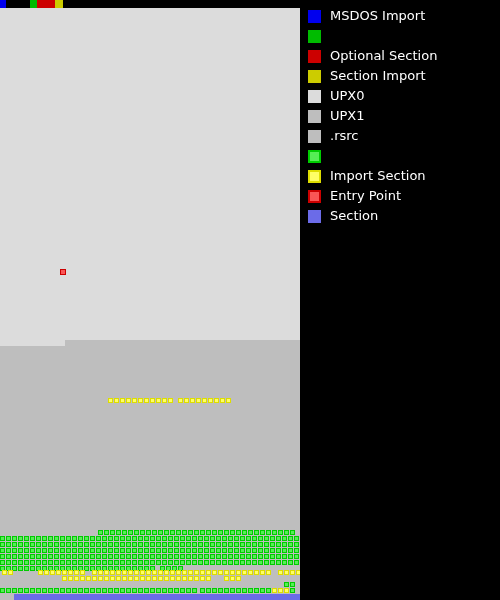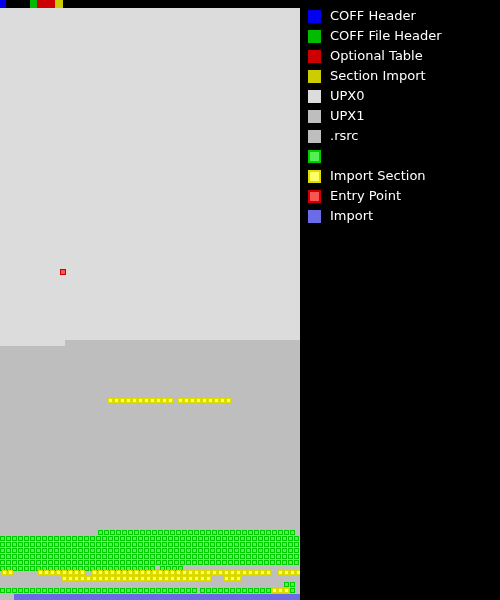--- a/index.html
+++ b/index.html
@@ -547,29 +547,28 @@
       <div class="cell" style="left: 278px; top: 588px; width: 5px; height: 5px; background: rgb(255, 255, 102); box-sizing: border-box; border: 1px solid rgb(221, 221, 0);"></div>
       <div class="cell" style="left: 284px; top: 588px; width: 5px; height: 5px; background: rgb(255, 255, 102); box-sizing: border-box; border: 1px solid rgb(221, 221, 0);"></div>
       <div class="cell" style="left: 0px; top: 594px; width: 14px; height: 6px; background: rgb(190, 190, 190);"></div>
       <div class="cell" style="left: 14px; top: 594px; width: 286px; height: 6px; background: rgb(107, 107, 232);"></div>
       <div class="cell" style="left: 60px; top: 269px; width: 6px; height: 6px; background: rgb(249, 85, 85); box-sizing: border-box; border: 1px solid rgb(204, 0, 0);"></div>
     </div>
 
   <div id="legend">
       <div class="legend-row" style="top: 6px;">
         <span class="swatch" style="background: rgb(0, 0, 238);"></span>
-        <span class="legend-label">COFF Header</span>
+        <span class="legend-label">MSDOS Import</span>
       </div>
       <div class="legend-row" style="top: 26px;">
         <span class="swatch" style="background: rgb(0, 187, 0);"></span>
-        <span class="legend-label">COFF File Header</span>
       </div>
       <div class="legend-row" style="top: 46px;">
         <span class="swatch" style="background: rgb(204, 0, 0);"></span>
-        <span class="legend-label">Optional Table</span>
+        <span class="legend-label">Optional Section</span>
       </div>
       <div class="legend-row" style="top: 66px;">
         <span class="swatch" style="background: rgb(204, 204, 0);"></span>
         <span class="legend-label">Section Import</span>
       </div>
       <div class="legend-row" style="top: 86px;">
         <span class="swatch" style="background: rgb(220, 220, 220);"></span>
         <span class="legend-label">UPX0</span>
       </div>
       <div class="legend-row" style="top: 106px;">
@@ -586,17 +585,17 @@
       <div class="legend-row" style="top: 166px;">
         <span class="swatch outlined" style="border-color: rgb(221, 221, 0); background: rgb(255, 255, 102);"></span>
         <span class="legend-label">Import Section</span>
       </div>
       <div class="legend-row" style="top: 186px;">
         <span class="swatch outlined" style="border-color: rgb(204, 0, 0); background: rgb(249, 85, 85);"></span>
         <span class="legend-label">Entry Point</span>
       </div>
       <div class="legend-row" style="top: 206px;">
         <span class="swatch" style="background: rgb(107, 107, 232);"></span>
-        <span class="legend-label">Import</span>
+        <span class="legend-label">Section</span>
       </div>
     </div>
 
 </div>
 
 </body></html>

